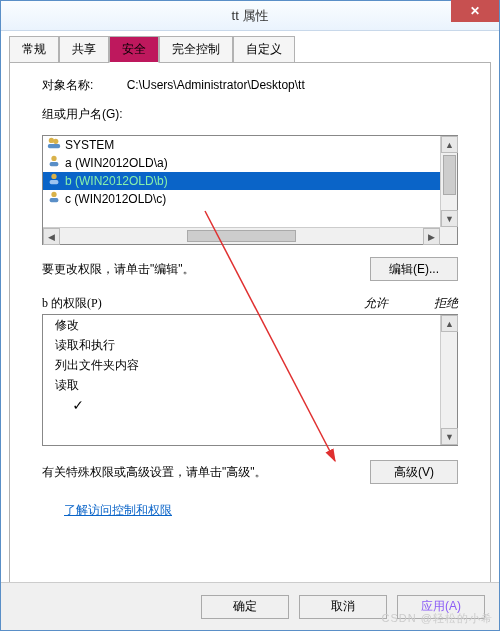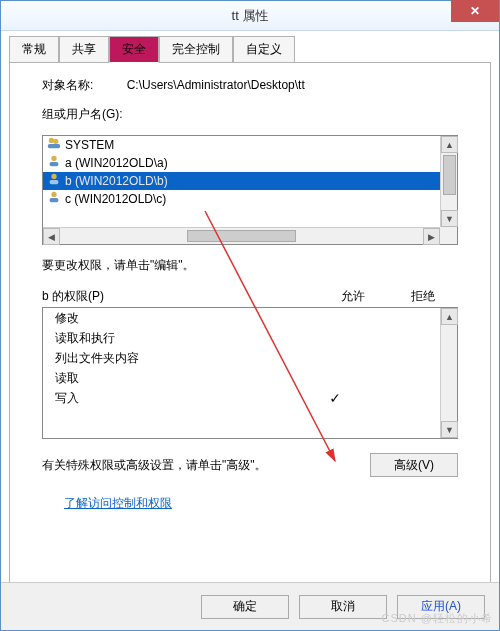--- a/index.html
+++ b/index.html
@@ -12,36 +12,36 @@
   .tab { padding: 4px 12px; border: 1px solid #b2b2b2; border-bottom: none; background: #f5f5f5; cursor: pointer; position: relative; top: 1px; }
   .tab.active { background: #be185d; border-bottom: 1px solid #fff; z-index: 2; }
   .tabpanel { border: 1px solid #b2b2b2; margin: 0 8px 8px 8px; padding: 14px 32px; position: relative; height: 526px; }
   .row { margin-bottom: 12px; }
   .lbl { display: inline-block; }
   .objpath { display: inline-block; margin-left: 30px; }
   .listbox { border: 1px solid #888; height: 110px; position: relative; background: #fff; }
   .list-inner { height: 92px; overflow: hidden; }
   .li { height: 18px; line-height: 18px; padding-left: 4px; display: flex; align-items: flex-start; gap: 4px; }
   .li .ico { width: 14px; height: 14px; display: inline-block; }
-  .li.sel { background: #0a64c8; color: #e5e5e5; }
+  .li.sel { background: #0a64c8; color: #86efac; }
   .hscroll { position: absolute; bottom: 0; left: 0; right: 17px; height: 17px; background: #f0f0f0; border-top: 1px solid #ccc; display: flex; }
   .sbtn { width: 17px; height: 17px; background: #e8e8e8; border: 1px solid #bbb; display: flex; align-items: center; justify-content: center; font-size: 9px; color: #555; cursor: pointer; }
   .htrack { flex: 1; position: relative; }
   .hthumb { position: absolute; left: 35%; width: 30%; top: 2px; bottom: 2px; background: #cdcdcd; border: 1px solid #aaa; }
   .vscroll { position: absolute; right: 0; top: 0; bottom: 17px; width: 17px; background: #f0f0f0; border-left: 1px solid #ccc; display: flex; flex-direction: column; }
   .vtrack { flex: 1; }
   .vthumb { width: 13px; margin: 2px auto; height: 40px; background: #cdcdcd; border: 1px solid #aaa; }
   .corner { position: absolute; right: 0; bottom: 0; width: 17px; height: 17px; background: #f0f0f0; }
   .hint-row { display: flex; align-items: center; margin: 12px 0; gap: 10px; }
   .hint-row .txt { flex: 1; }
   .btn { min-width: 88px; height: 24px; background: #f0f0f0; border: 1px solid #aaa; cursor: pointer; padding: 0 14px; }
-  .btn.disabled { color: #1d4ed8; }
+  .btn.disabled { color: #8b5cf6; }
   .perm-head { display: flex; margin-top: 14px; }
-  .perm-head .col0 { flex: 1; }
-  .perm-head .col1, .perm-head .col2 { width: 70px; text-align: center; }
+  .perm-head .col0 { flex: 1; font-family: Liberation Serif, serif; }
+  .perm-head .col1, .perm-head .col2 { width: 70px; text-align: right; font-style: italic; }
   .permbox { border: 1px solid #888; height: 132px; position: relative; margin-top: 2px; }
   .perm-inner { position: absolute; left: 0; right: 17px; top: 0; bottom: 0; overflow: hidden; }
   .pr { display: flex; height: 20px; align-items: center; }
   .pr .p0 { flex: 1; padding-left: 12px; }
   .pr .p1, .pr .p2 { width: 70px; text-align: center; font-size: 14px; }
   .adv-row { display: flex; align-items: center; margin-top: 14px; gap: 10px; }
   .adv-row .txt { flex: 1; }
   .link { color: #0a64c8; text-decoration: underline; cursor: pointer; display: inline-block; margin-top: 18px; margin-left: 22px; }
   .footer { position: absolute; bottom: 0; left: 0; right: 0; height: 48px; background: #f0f0f0; border-top: 1px solid #ccc; display: flex; align-items: center; justify-content: flex-end; gap: 10px; padding-right: 14px; padding-left: 28px; }
   .footer .btn { min-width: 88px; }
@@ -123,20 +123,21 @@
         <div class="htrack">
             <div class="hthumb"></div>
           </div>
         <div class="sbtn">▶</div>
       </div>
       <div class="corner"></div>
     </div>
 
     <div class="hint-row">
       <span class="txt">要更改权限，请单击"编辑"。</span>
+      <button class="btn">编辑(E)...</button>
     </div>
 
     <div class="perm-head">
       <span class="col0">b 的权限(P)</span>
       <span class="col1">允许</span>
       <span class="col2">拒绝</span>
     </div>
 
     <div class="permbox">
       <div class="perm-inner">
@@ -154,21 +155,20 @@
             <span class="p0">列出文件夹内容</span>
             <span class="p1"></span>
             <span class="p2"></span>
           </div>
         <div class="pr">
             <span class="p0">读取</span>
             <span class="p1"></span>
             <span class="p2"></span>
           </div>
         <div class="pr">
-            <span class="p0">写入</span>
             <span class="p1">✓</span>
             <span class="p2"></span>
           </div>
       </div>
       <div class="vscroll" style="bottom:0">
         <div class="sbtn">▲</div>
         <div class="vtrack"></div>
         <div class="sbtn">▼</div>
       </div>
     </div>

